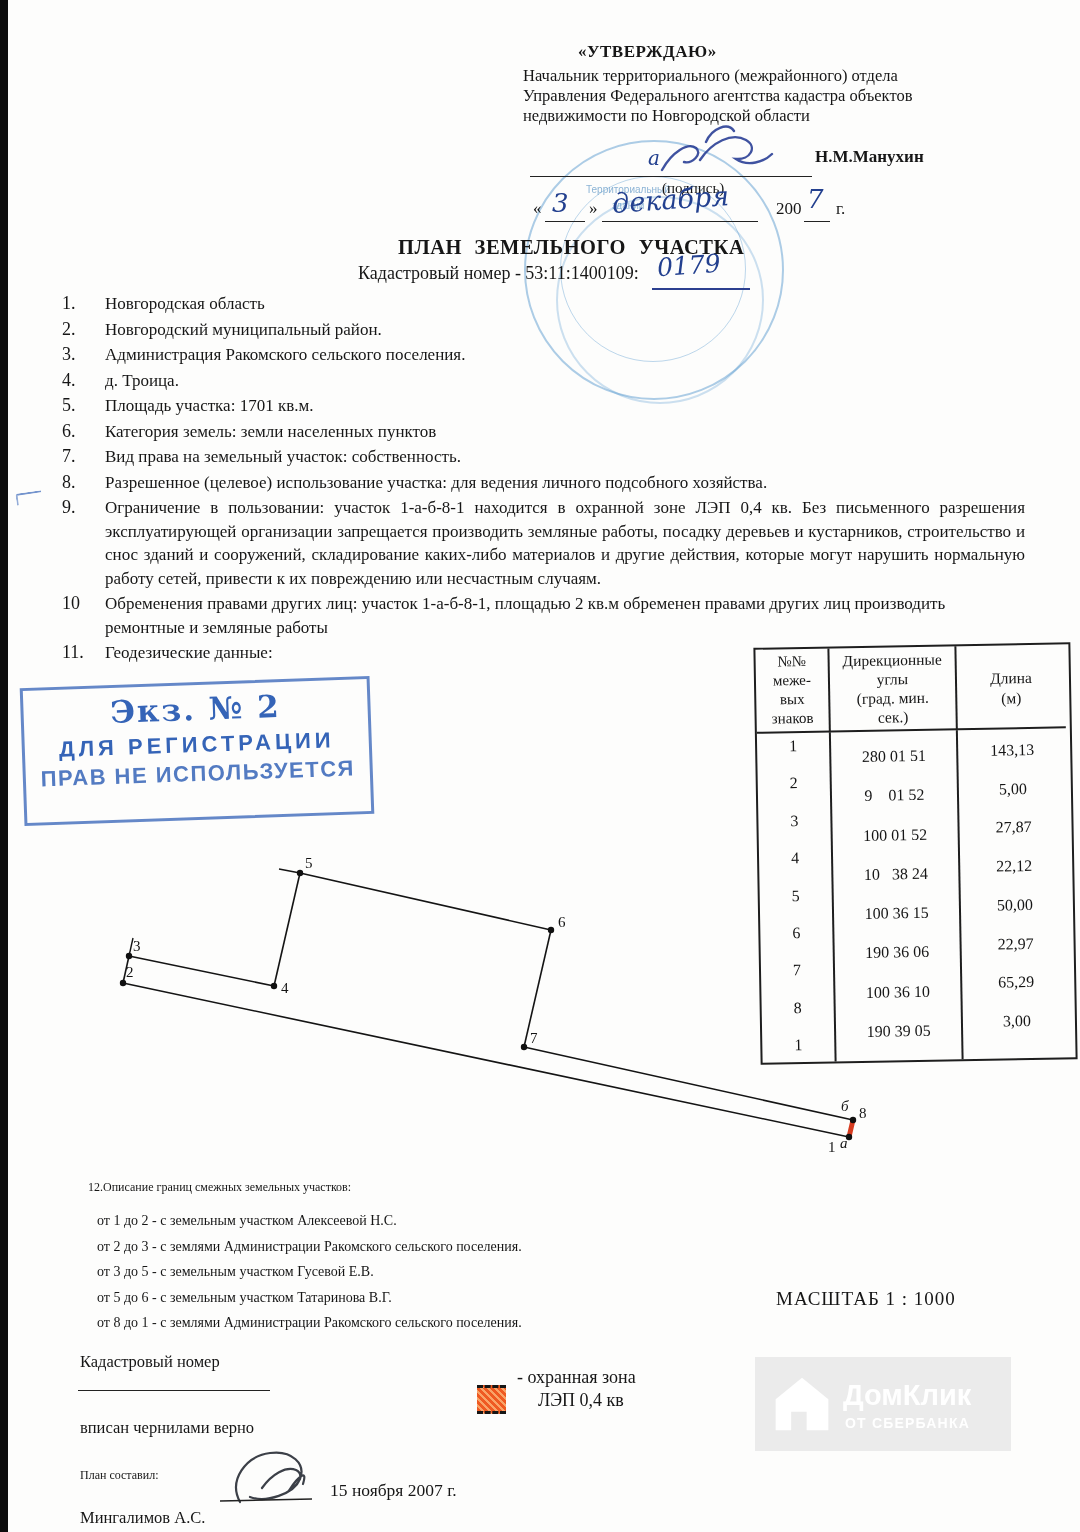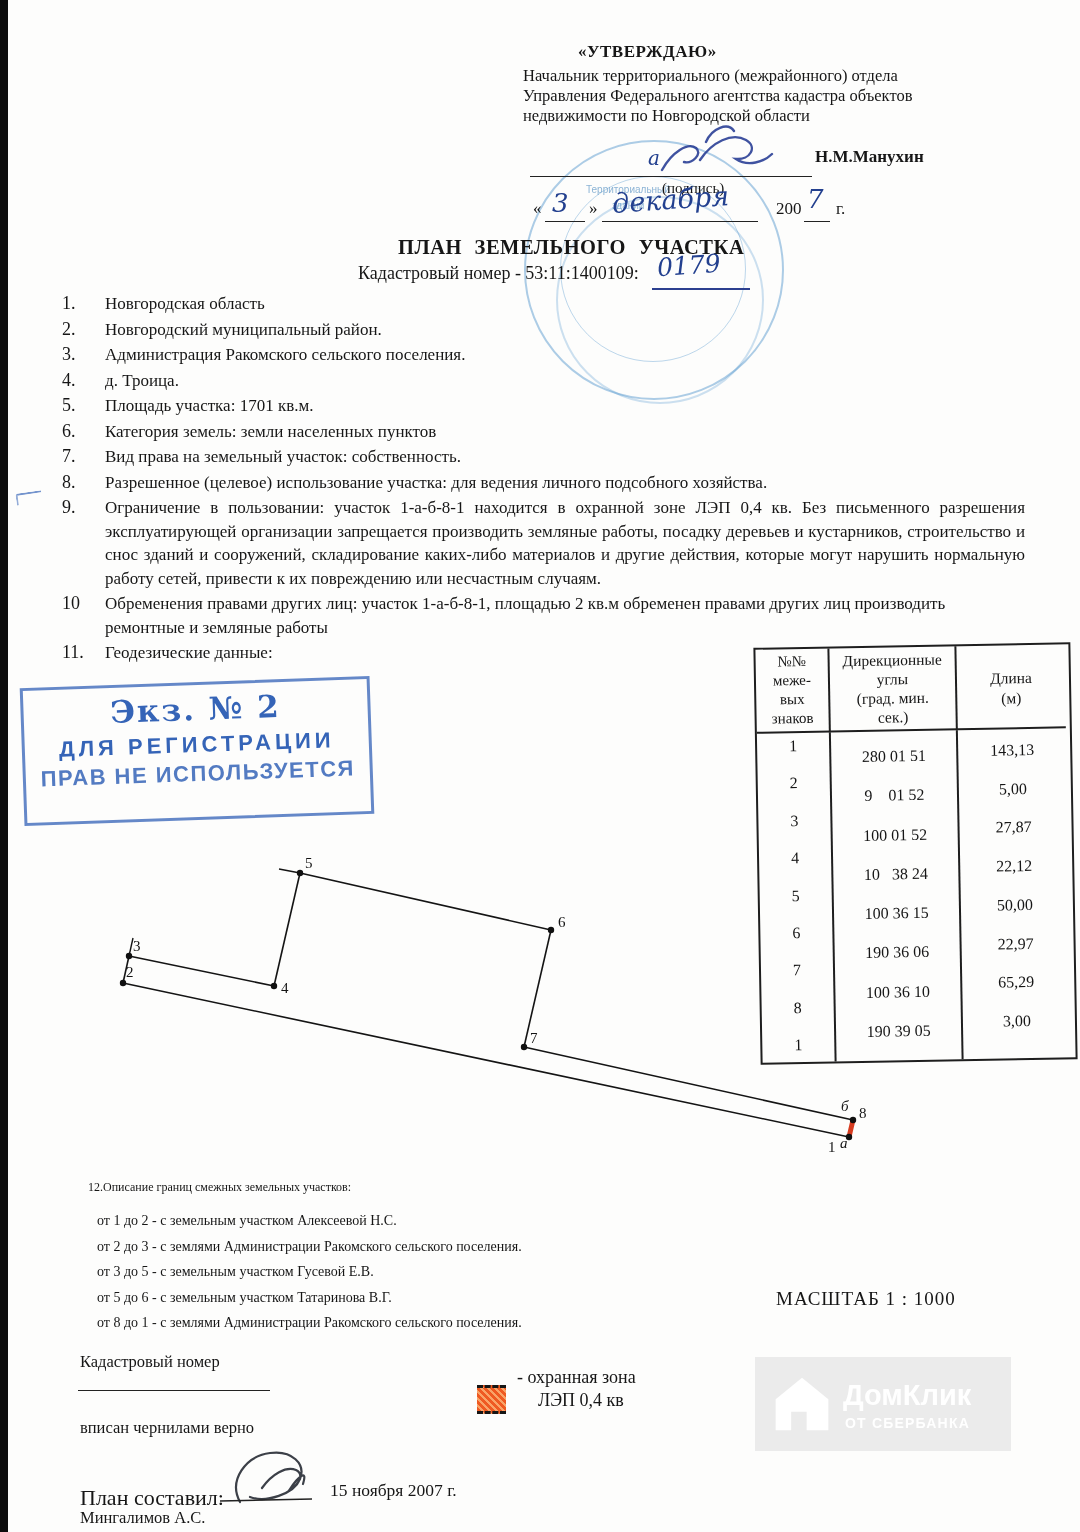--- a/index.html
+++ b/index.html
@@ -51,21 +51,21 @@
   .geo .ba{justify-content:space-between;padding:16px 0 20px;}
   .geo .bl{justify-content:space-between;padding:12px 0 28px;}
   .tang{white-space:pre;}
   
   .sec12-title{left:88px;top:1180px;font-size:12px;}
   .sec12{left:97px;top:1208px;font-size:14px;line-height:25.5px;}
   .scale{left:776px;top:1288px;font-size:19px;letter-spacing:1px;}
   
   .f-cad{left:80px;top:1352px;font-size:16.5px;}
   .f-ink{left:80px;top:1418px;font-size:16.5px;}
-  .f-made{left:80px;top:1468px;font-size:22px;margin-top:17px;}
+  .f-made{left:80px;top:1468px;font-size:12px;}
   .f-name{left:80px;top:1492px;font-size:16.5px;margin-top:16px;}
   .f-date{left:330px;top:1480px;font-size:17.5px;}
   .legend-sq{left:477px;top:1385px;width:29px;height:23px;
      background:repeating-linear-gradient(45deg,#ef5a22 0 3px,#f9a468 3px 5px),#ef5a22;
      border-top:3px dashed #161616;border-bottom:3px dashed #161616;}
   .legend-t1{left:517px;top:1367px;font-size:18px;text-align:center;}
   .legend-t2{left:538px;top:1390px;font-size:18px;}
   
   .wm{left:755px;top:1357px;width:256px;height:94px;background:#ebebeb;
       font-family:"Liberation Sans",sans-serif;color:#ffffff;}

